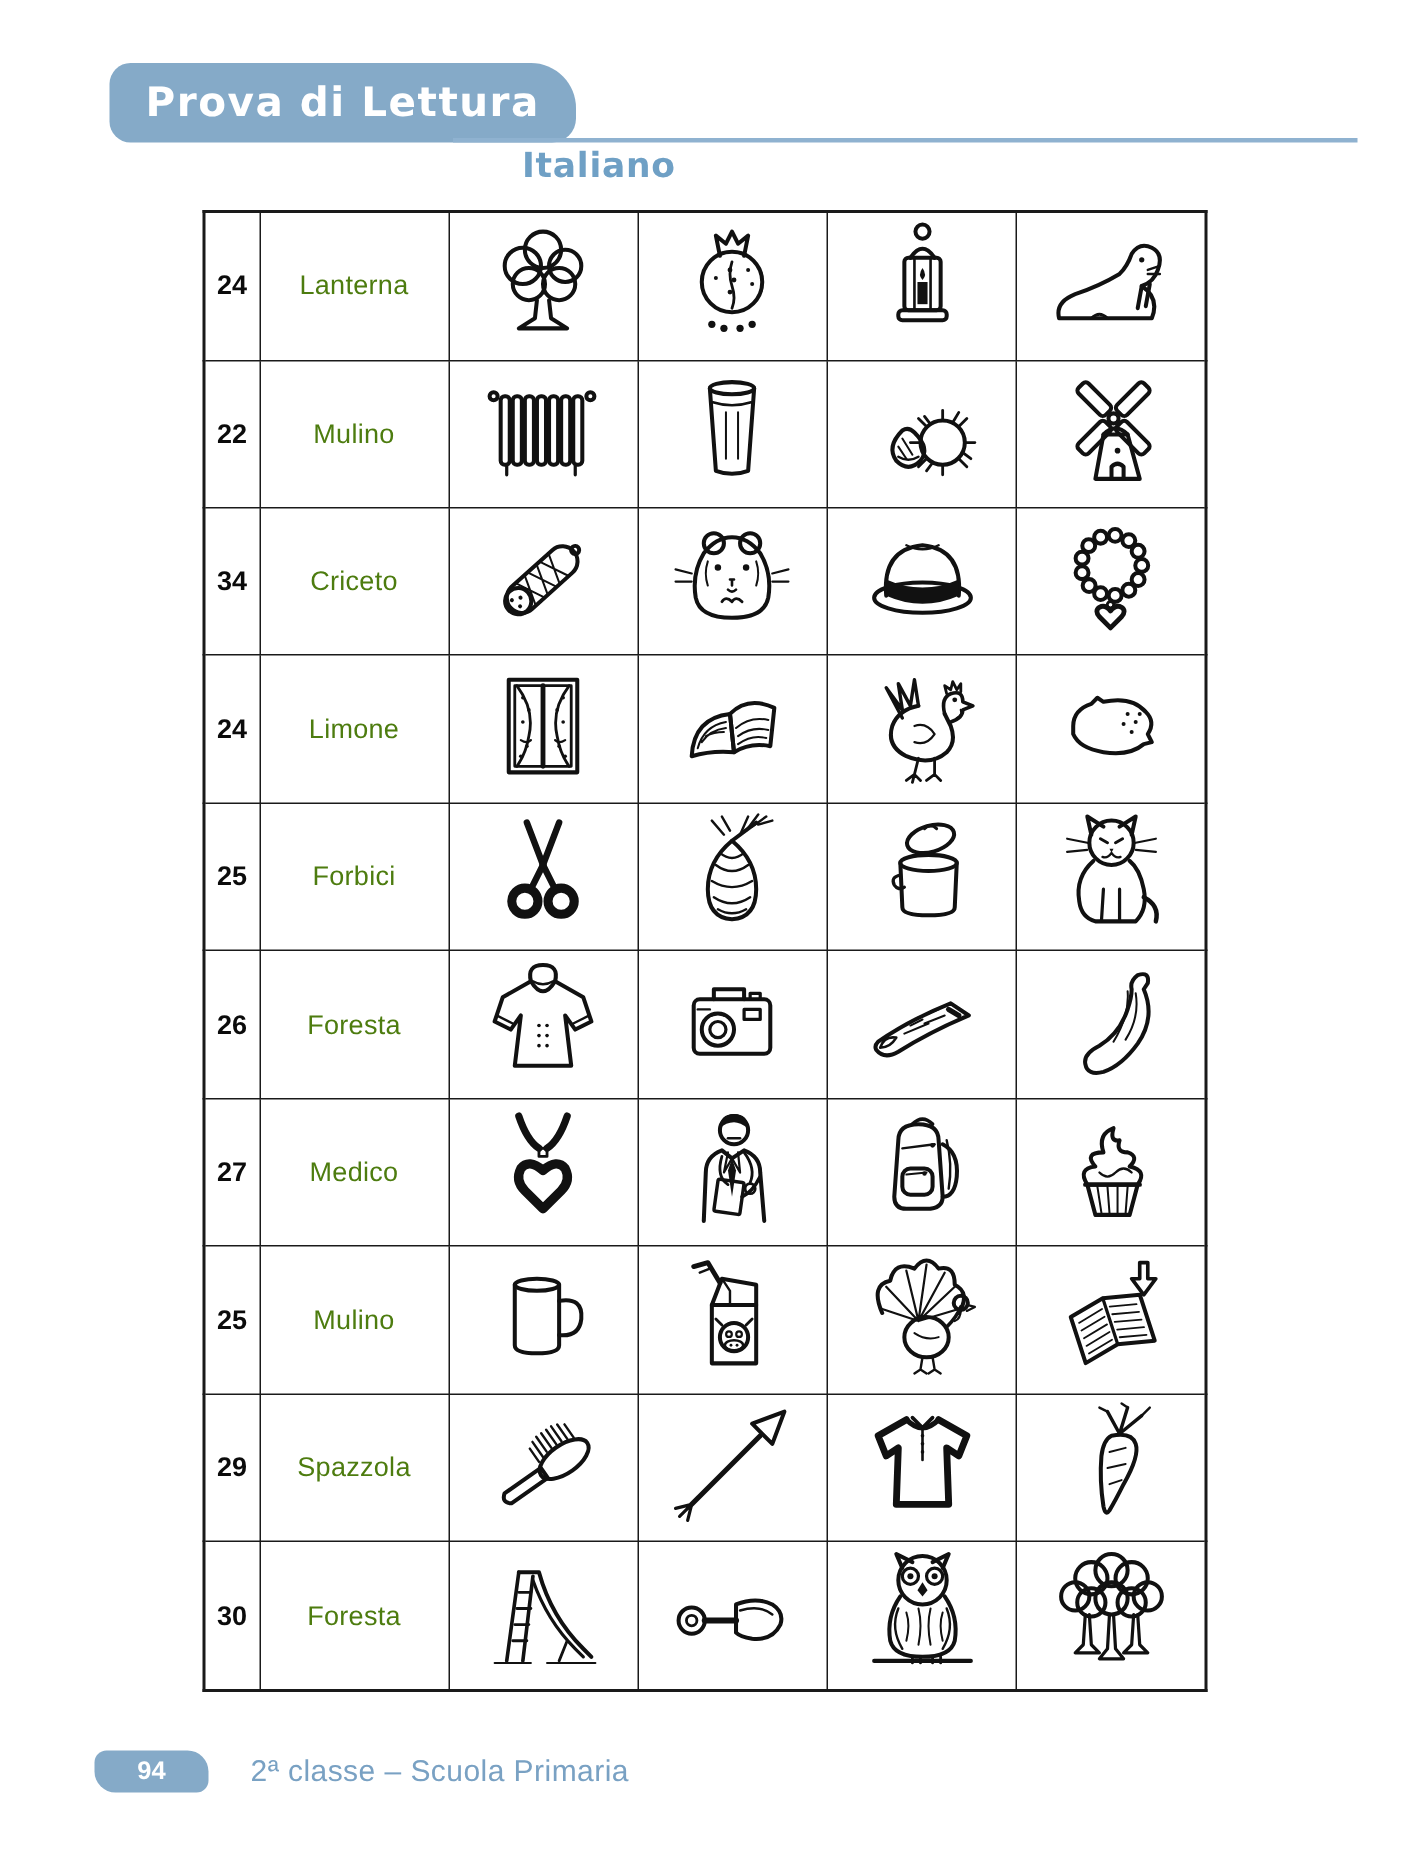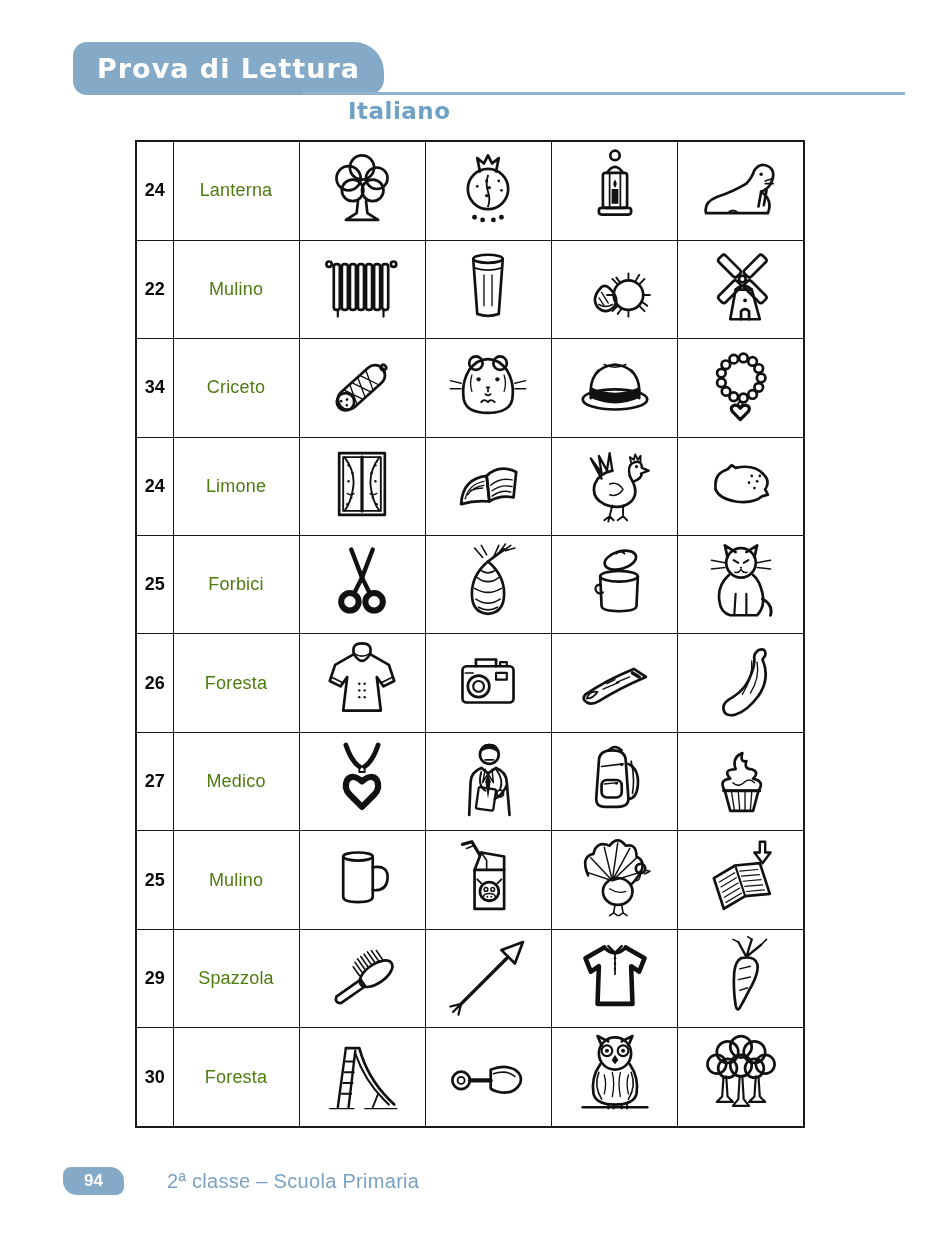--- a/index.html
+++ b/index.html
@@ -43,21 +43,21 @@
     border:1.6px solid var(--border);
     text-align:center;vertical-align:middle;overflow:hidden;
   }
   td.num{font-weight:bold;font-size:18px;color:#0b0b0b;}
   td.word{font-weight:normal;font-size:18px;color:#4d7c0f;letter-spacing:.2px;margin-top:24px;}
   td.opt{background:#fff;}
   .icon{display:inline-block;line-height:0;}
   .icon svg{width:86px;height:86px;display:block;margin:0 auto;}
   
   .ftr-badge{
-    position:absolute;left:63px;top:1167px;width:61px;height:28px;
+    position:absolute;left:63px;top:1167px;width:76px;height:28px;
     background:var(--accent);border-radius:8px 14px 8px 14px;
     display:flex;align-items:center;justify-content:center;
     color:#fff;font-weight:bold;font-size:17px;
   }
   .ftr-caption{
     position:absolute;left:167px;top:1170px;
     color:var(--footer-text);font-size:20px;letter-spacing:.3px;
   }
 </style>
 </head>

